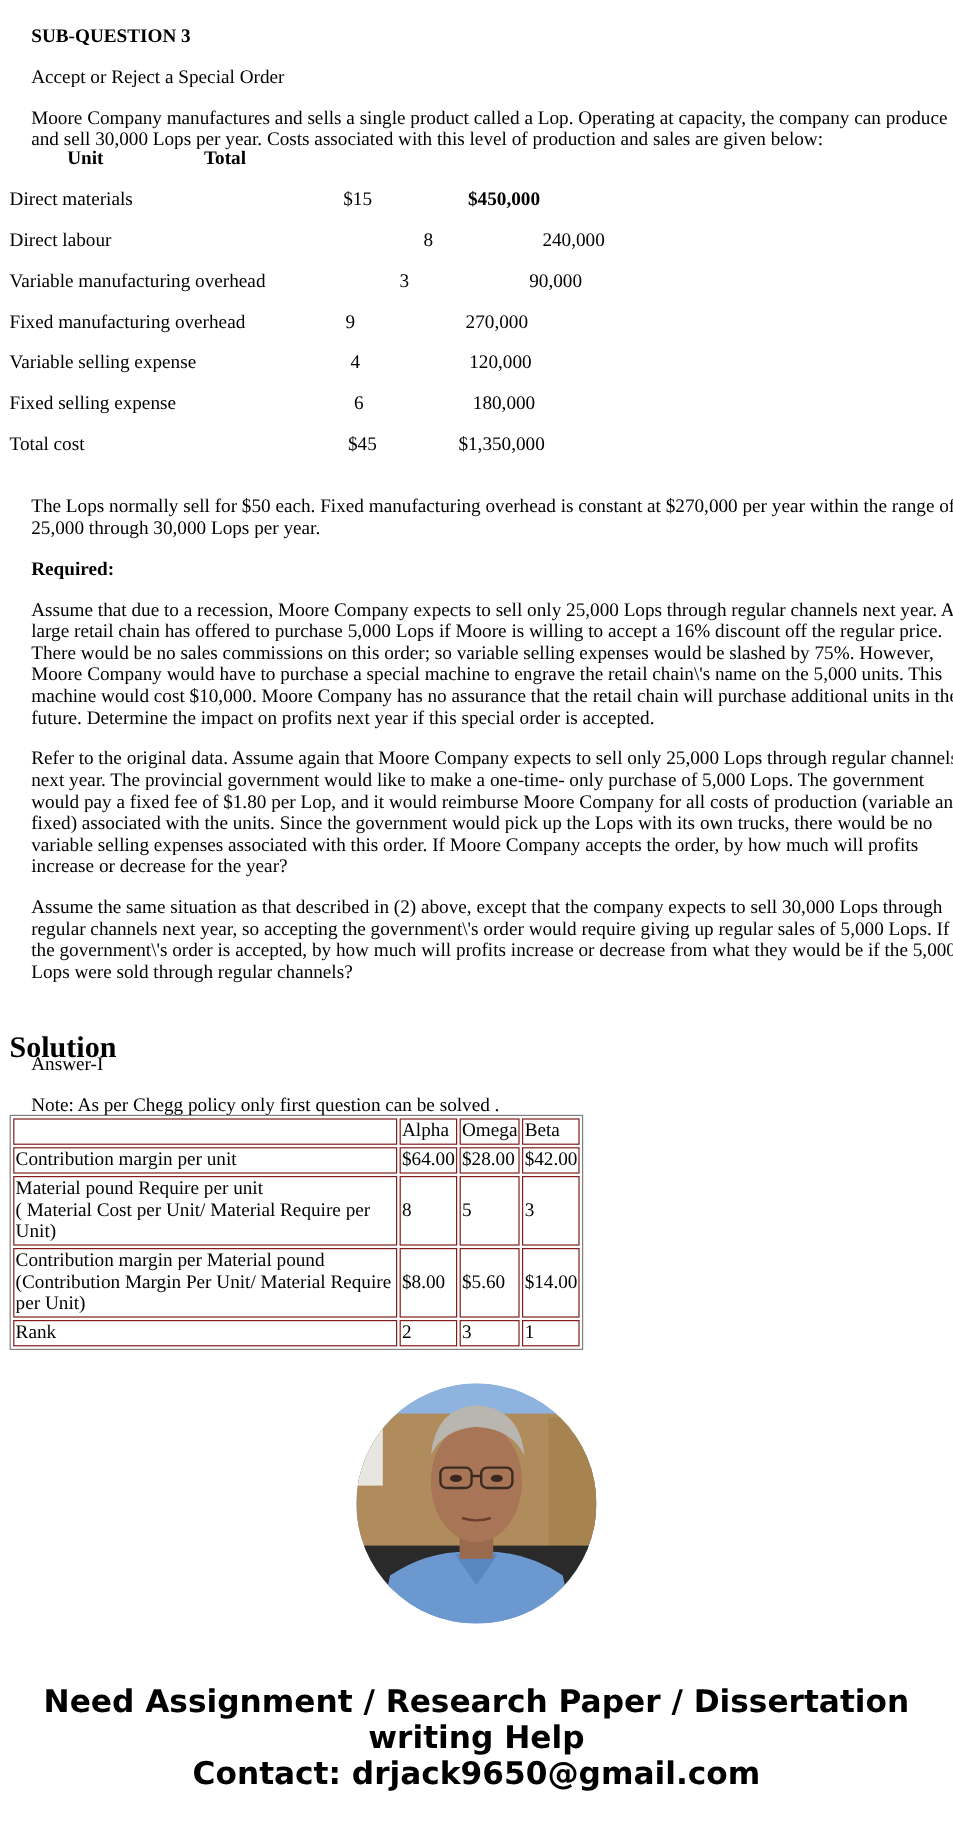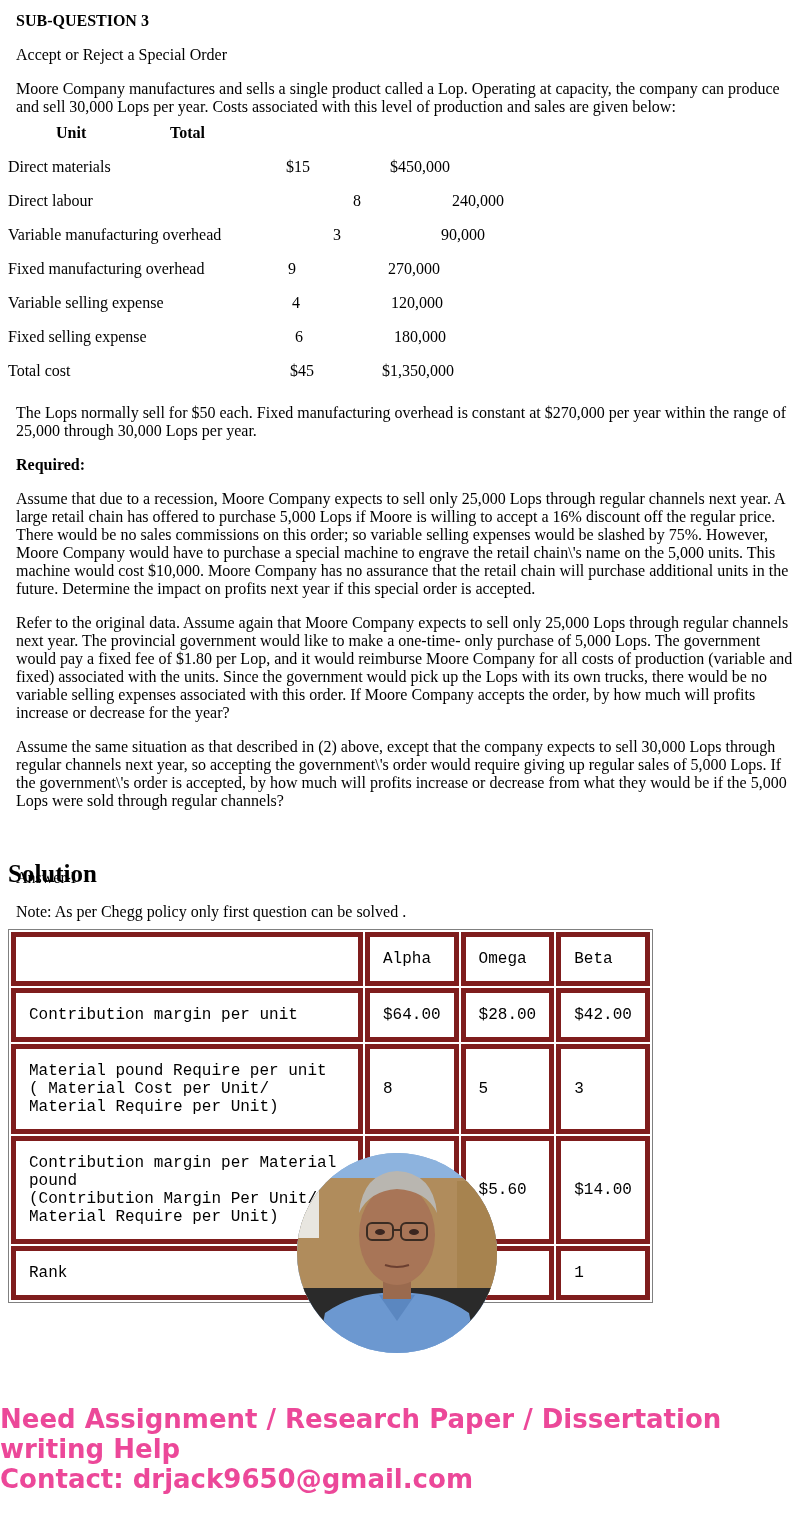--- a/index.html
+++ b/index.html
@@ -6,76 +6,75 @@
   body {
     width: 794px;
     height: 1523px;
     overflow: hidden;
     font-family: "Liberation Serif", serif;
     font-size: 16px;
     color: #000;
     position: relative;
   }
   .content { padding: 0 8px; }
-  p { margin: 8px; line-height: 18px; }
+  p { margin: 18px; line-height: 18px; }
   .h-sub { position: absolute; left: 8px; top: 4px; font-weight: bold; }
   .subtitle { position: absolute; left: 8px; top: 38px; }
   .intro { position: absolute; left: 8px; top: 72px; width: 776px; }
   .cost-head { position: absolute; top: 124px; font-weight: bold; margin-left: 48px; }
   .cost-row { position: absolute; left: 8px; height: 18px; white-space: nowrap; }
   .cost-row span { position: absolute; top: 0; }
   .para { position: absolute; left: 8px; width: 778px; }
   .bold { font-weight: bold; }
   .solution { position: absolute; left: 8px; top: 860px; font-size: 25px; font-weight: bold; margin: 0; }
   table.rank {
     position: absolute; left: 8px; top: 929px;
     border: 1px solid #808080;
     border-collapse: separate;
     border-spacing: 2px;
     font-family: "Liberation Serif", serif;
     font-size: 16px;
   }
   table.rank td {
-    border: 5px solid #7f1d1d;
-    padding: 13px;
+    border: 1px solid #7f1d1d;
+    padding: 1px;
     line-height: 18px;
     vertical-align: middle;
-    font-family: Liberation Mono, monospace;
   }
   .avatar {
     position: absolute; left: 297px; top: 1153px;
     width: 200px; height: 200px; border-radius: 50%; overflow: hidden;
     background: #7fa7d6;
   }
   .promo {
     position: absolute; left: 0; top: 1404px; width: 794px;
-    text-align: left;
+    text-align: center;
     font-family: "DejaVu Sans", sans-serif;
     font-weight: bold;
     font-size: 26px;
     line-height: 30px;
-    color: #ec4899;
+    color: #000000;
   }
 </style>
 </head>
 <body>
 
 <div class="content">
 
   <p class="h-sub">SUB-QUESTION 3</p>
   <p class="subtitle">Accept or Reject a Special Order</p>
   <p class="intro">Moore Company manufactures and sells a single product called a Lop. Operating at capacity, the company can produce and sell 30,000 Lops per year. Costs associated with this level of production and sales are given below:</p>
 
   <span class="cost-head" style="left:8px;">Unit</span>
   <span class="cost-head" style="left:122px;">Total</span>
 
   <div class="cost-row" style="top:158px;">
     <span style="left:0;">Direct materials</span>
     <span style="left:278px;">$15</span>
-    <span style="left:382px;">$450,000</span>
+    <span style="left:382px;font-weight:bold;">$450,000</span>
   </div>
   <div class="cost-row" style="top:192px;">
     <span style="left:0;">Direct labour</span>
     <span style="left:345px;">8</span>
     <span style="left:444px;">240,000</span>
   </div>
   <div class="cost-row" style="top:226px;">
     <span style="left:0;">Variable manufacturing overhead</span>
     <span style="left:325px;">3</span>
     <span style="left:433px;">90,000</span>

